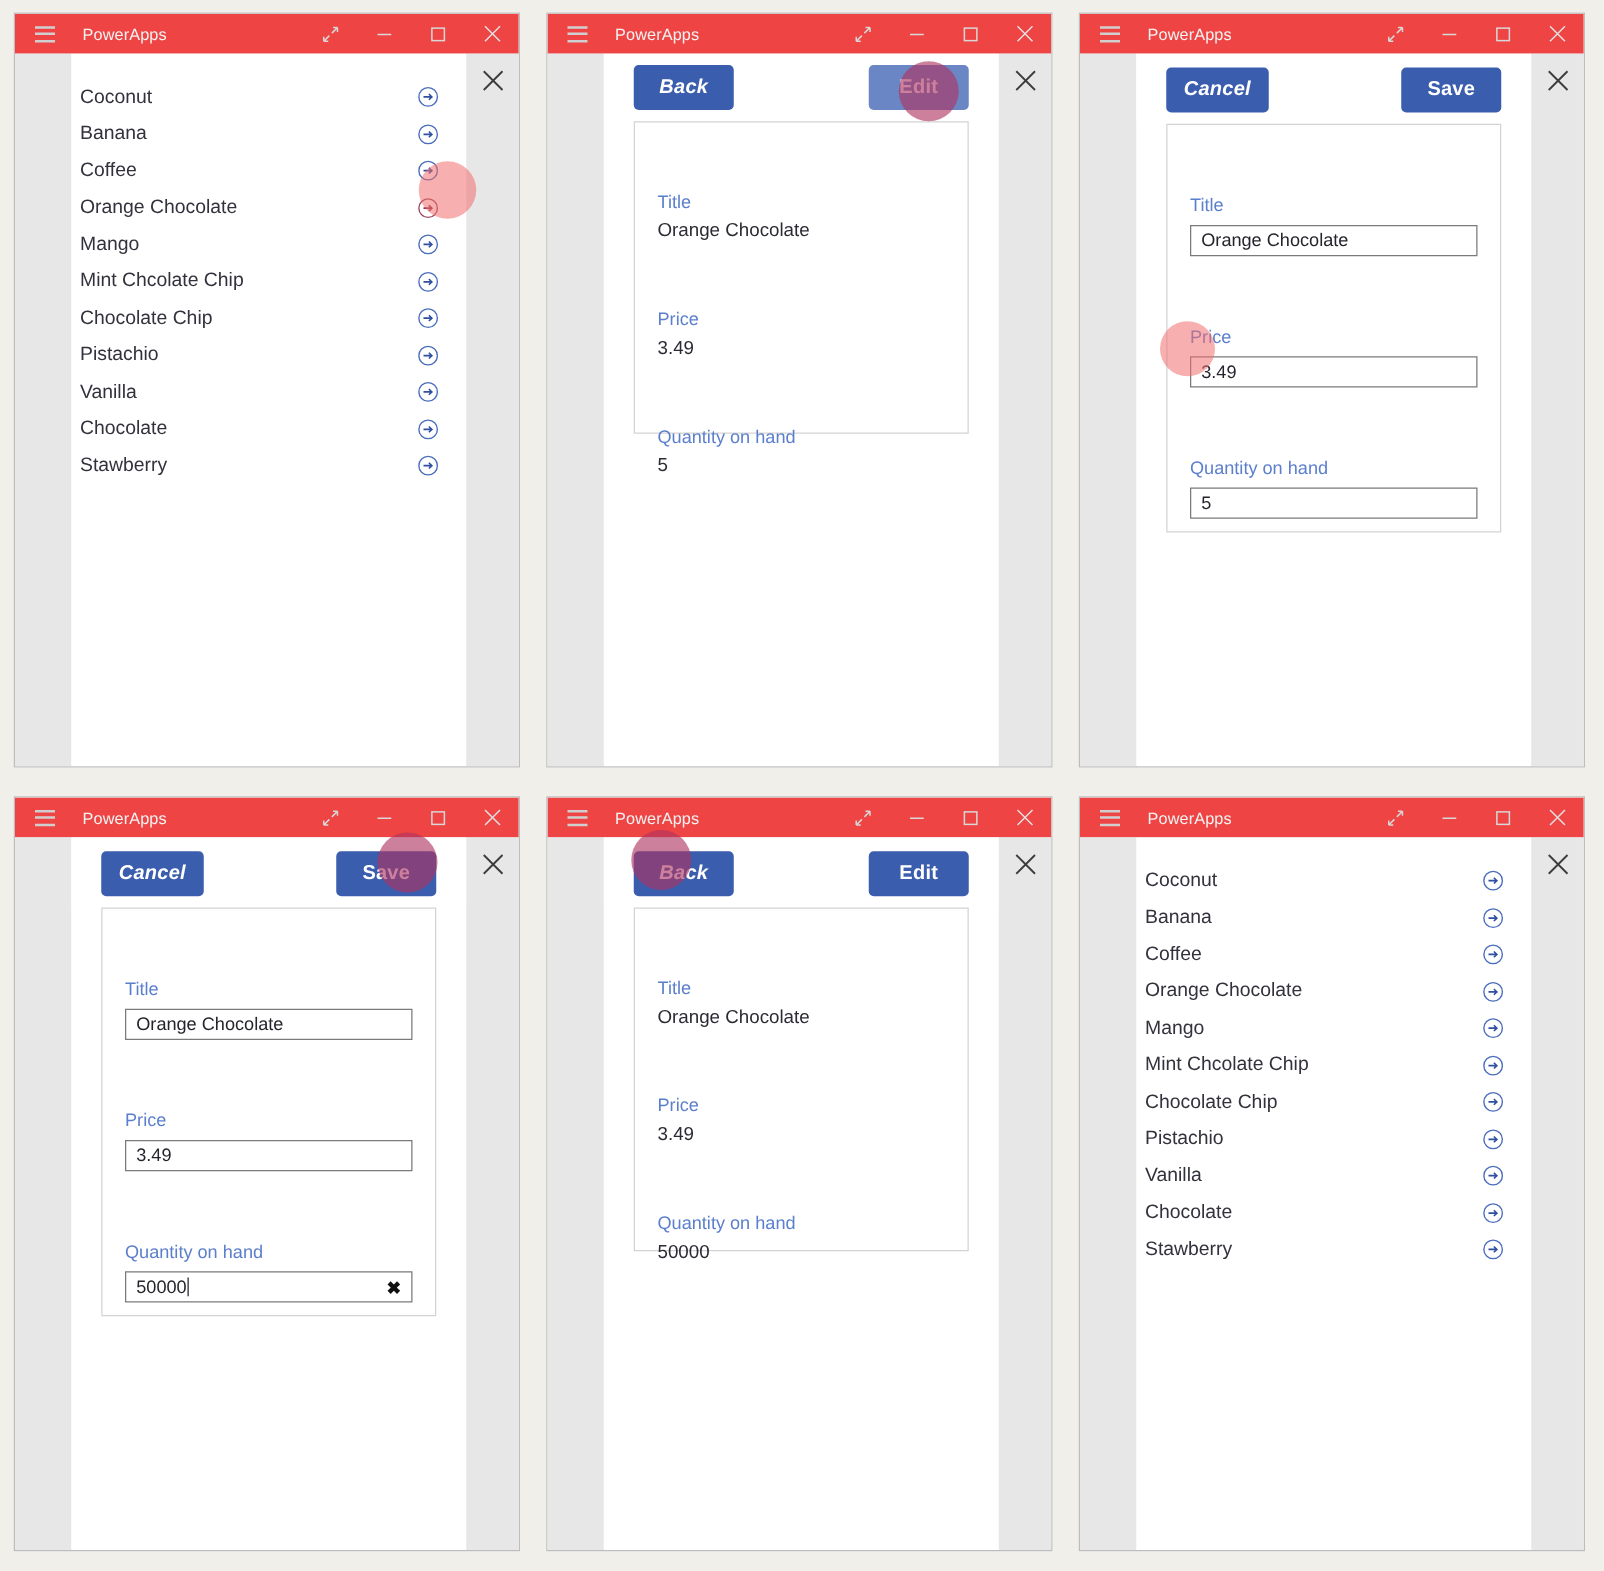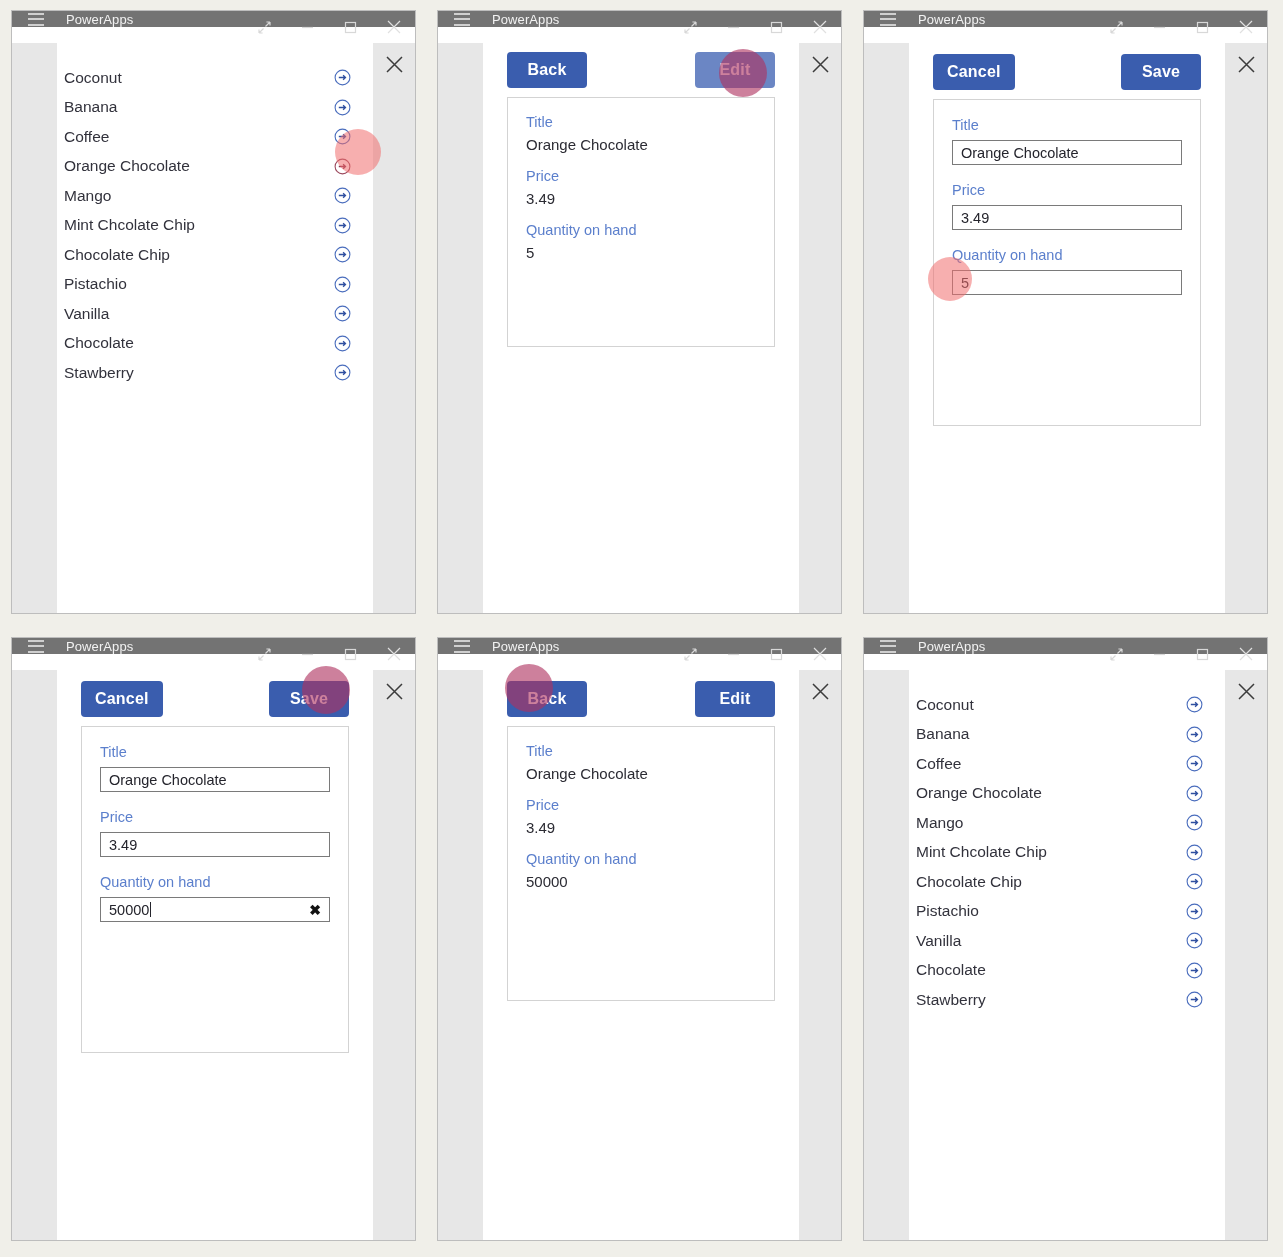--- a/index.html
+++ b/index.html
@@ -19,22 +19,22 @@
 
   
   .win {
     position: absolute;
     background: #ffffff;
     border: 1px solid #bdbdbd;
     box-sizing: border-box;
     overflow: hidden;
   }
   .titlebar {
-    height: 16px;
-    background: #737373;
+    height: 32px;
+    background: #ef4444;
     display: flex;
     align-items: center;
     padding: 0 0 0 16px;
     box-sizing: border-box;
     position: relative;
   }
   .hamburger {
     width: 16px;
     height: 13px;
     display: flex;
@@ -134,37 +134,38 @@
     color: #ffffff;
     border: none;
     border-radius: 4px;
     font-size: 16px;
     font-weight: bold;
     font-family: "Liberation Sans", sans-serif;
     cursor: pointer;
     padding: 0 14px;
     letter-spacing: 0.2px;
   }
-  .btn.left { left: 24px; }
+  .btn.left { left: 24px; font-style: italic; }
   .btn.right { right: 24px; }
   .btn.hover { background: #6b86c4; }
 
   .formbox {
     position: absolute;
     left: 24px;
     right: 24px;
     border: 1px solid #d3d3d3;
     box-sizing: border-box;
     background: #ffffff;
   }
   .field { padding: 0 18px; }
   .flabel {
     color: #5b7fcc;
     font-size: 14.5px;
     font-family: "Liberation Sans", sans-serif;
+    margin-top: 40px;
   }
   .fvalue {
     color: #2b2b33;
     font-size: 15px;
     font-family: "Liberation Sans", sans-serif;
   }
   .finput {
     border: 1px solid #7a7a7a;
     background: #ffffff;
     height: 25px;

